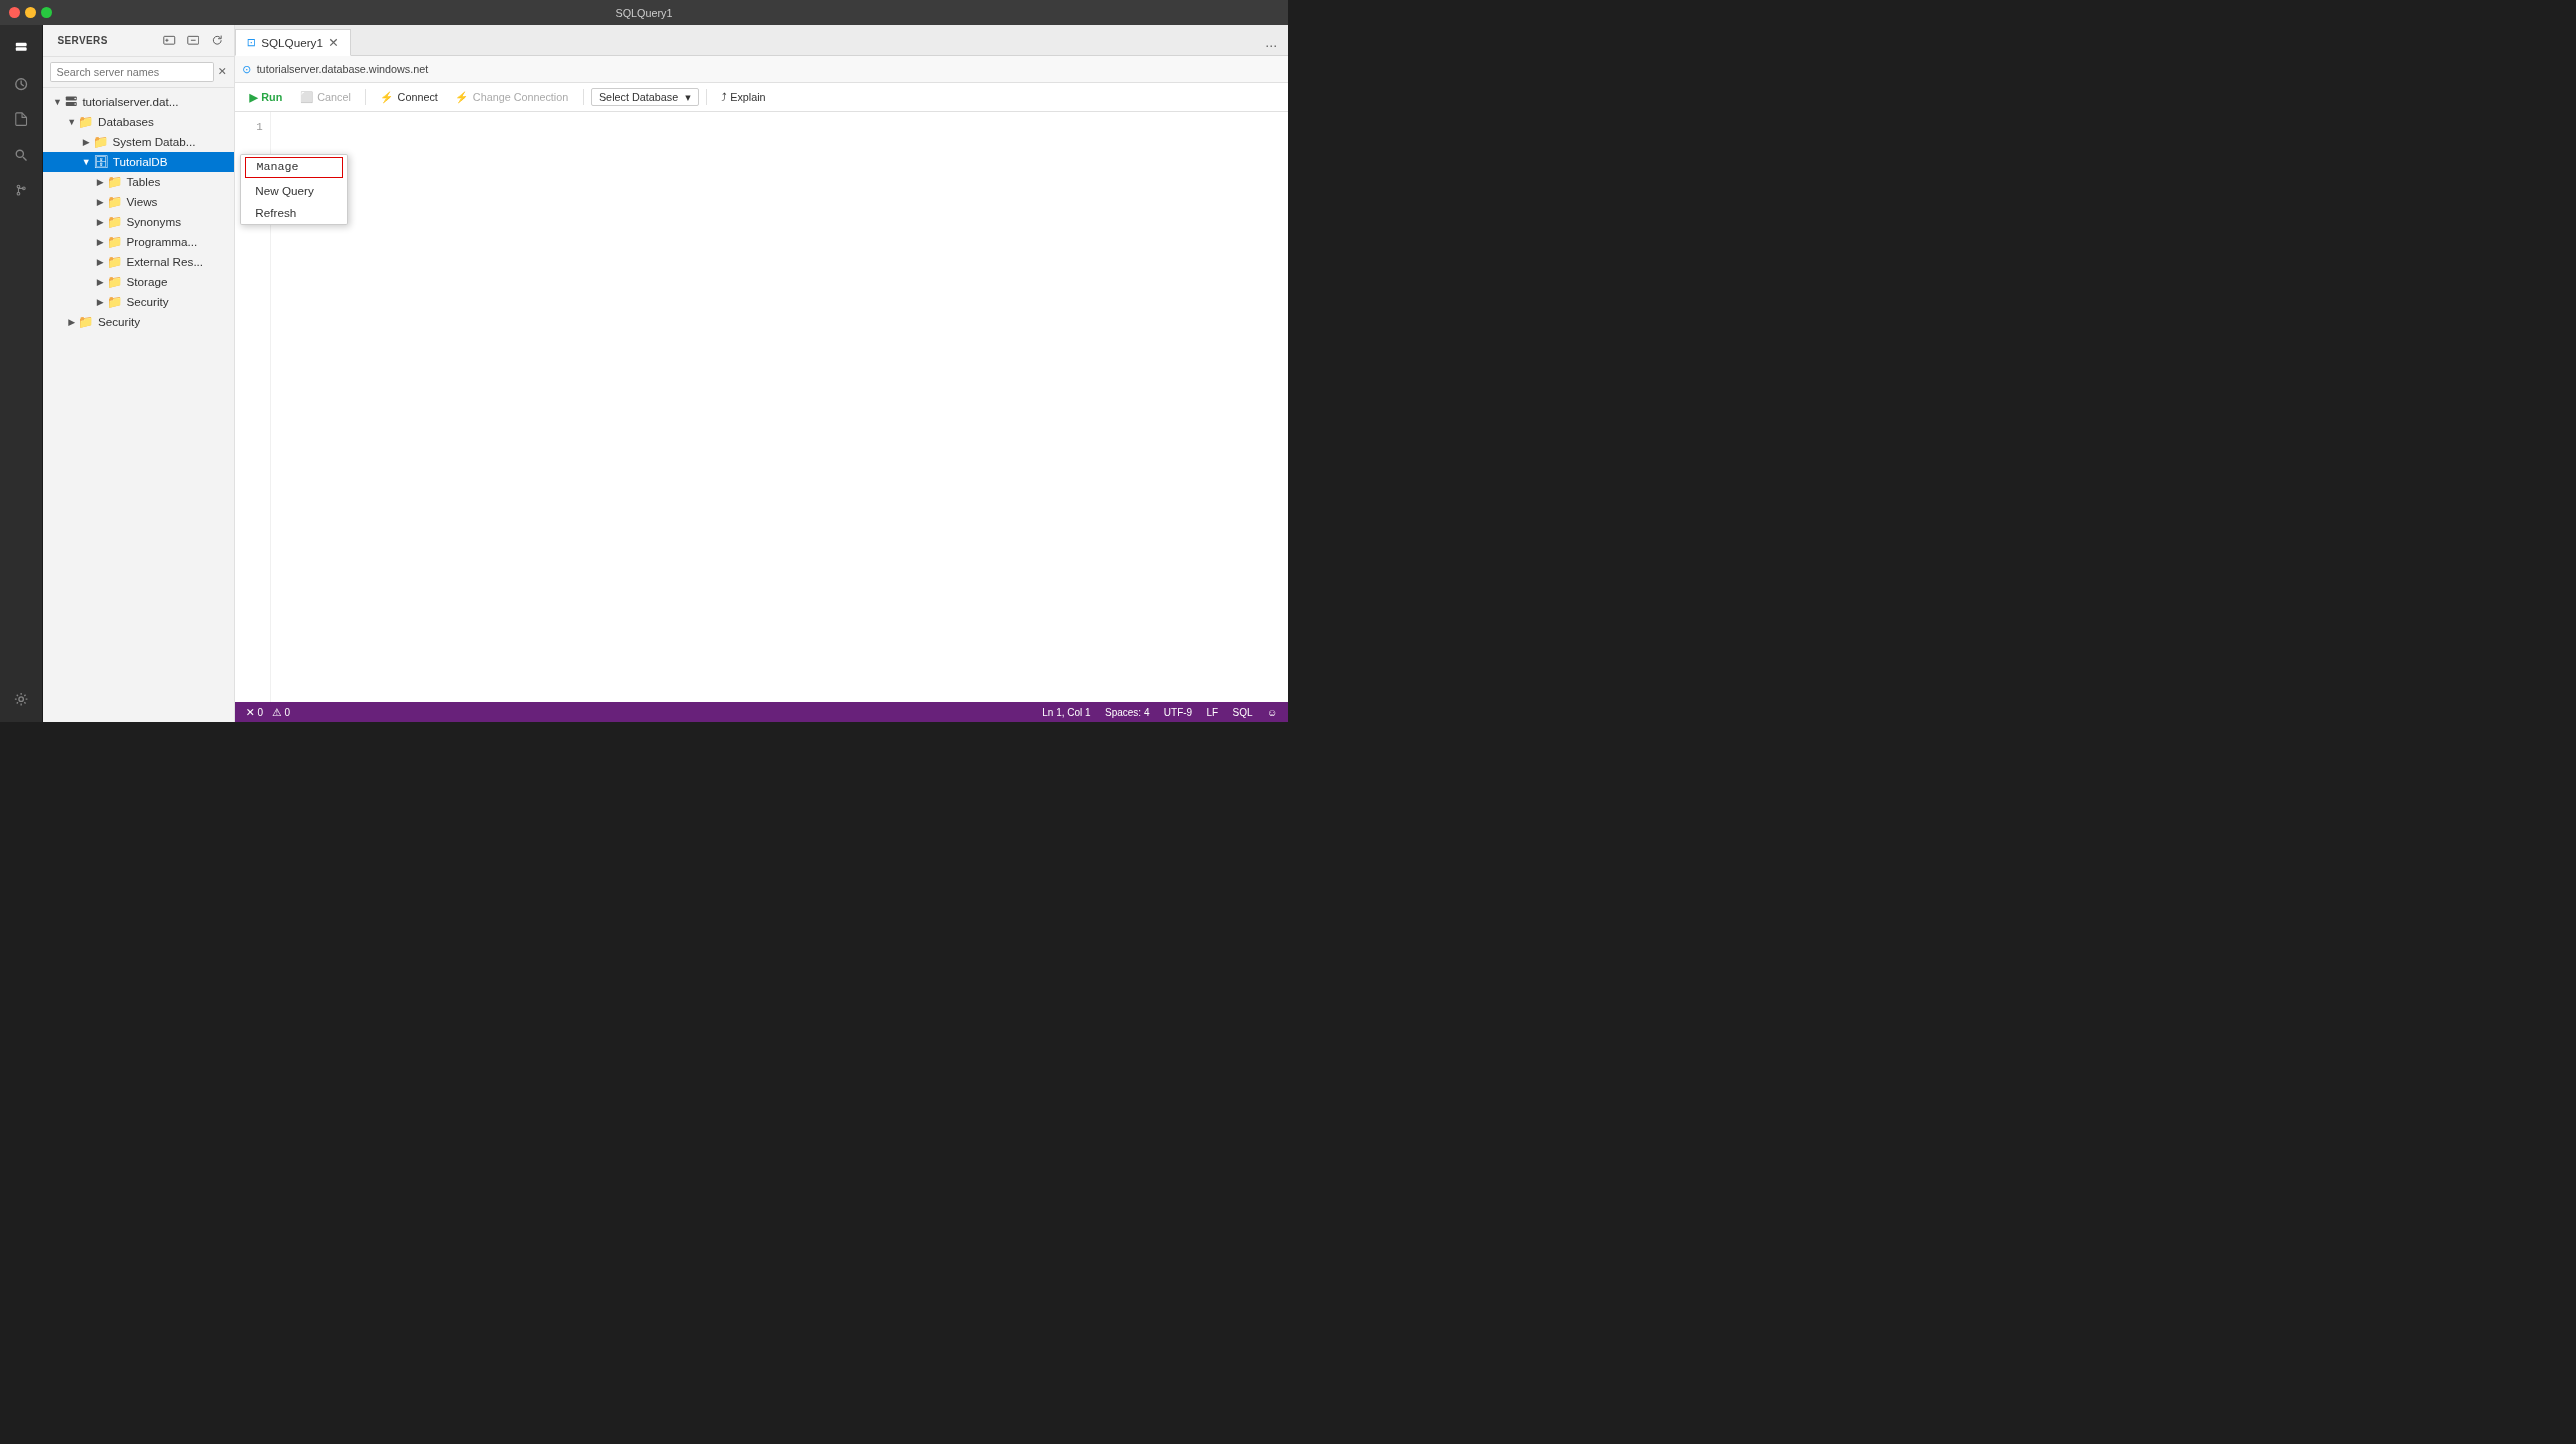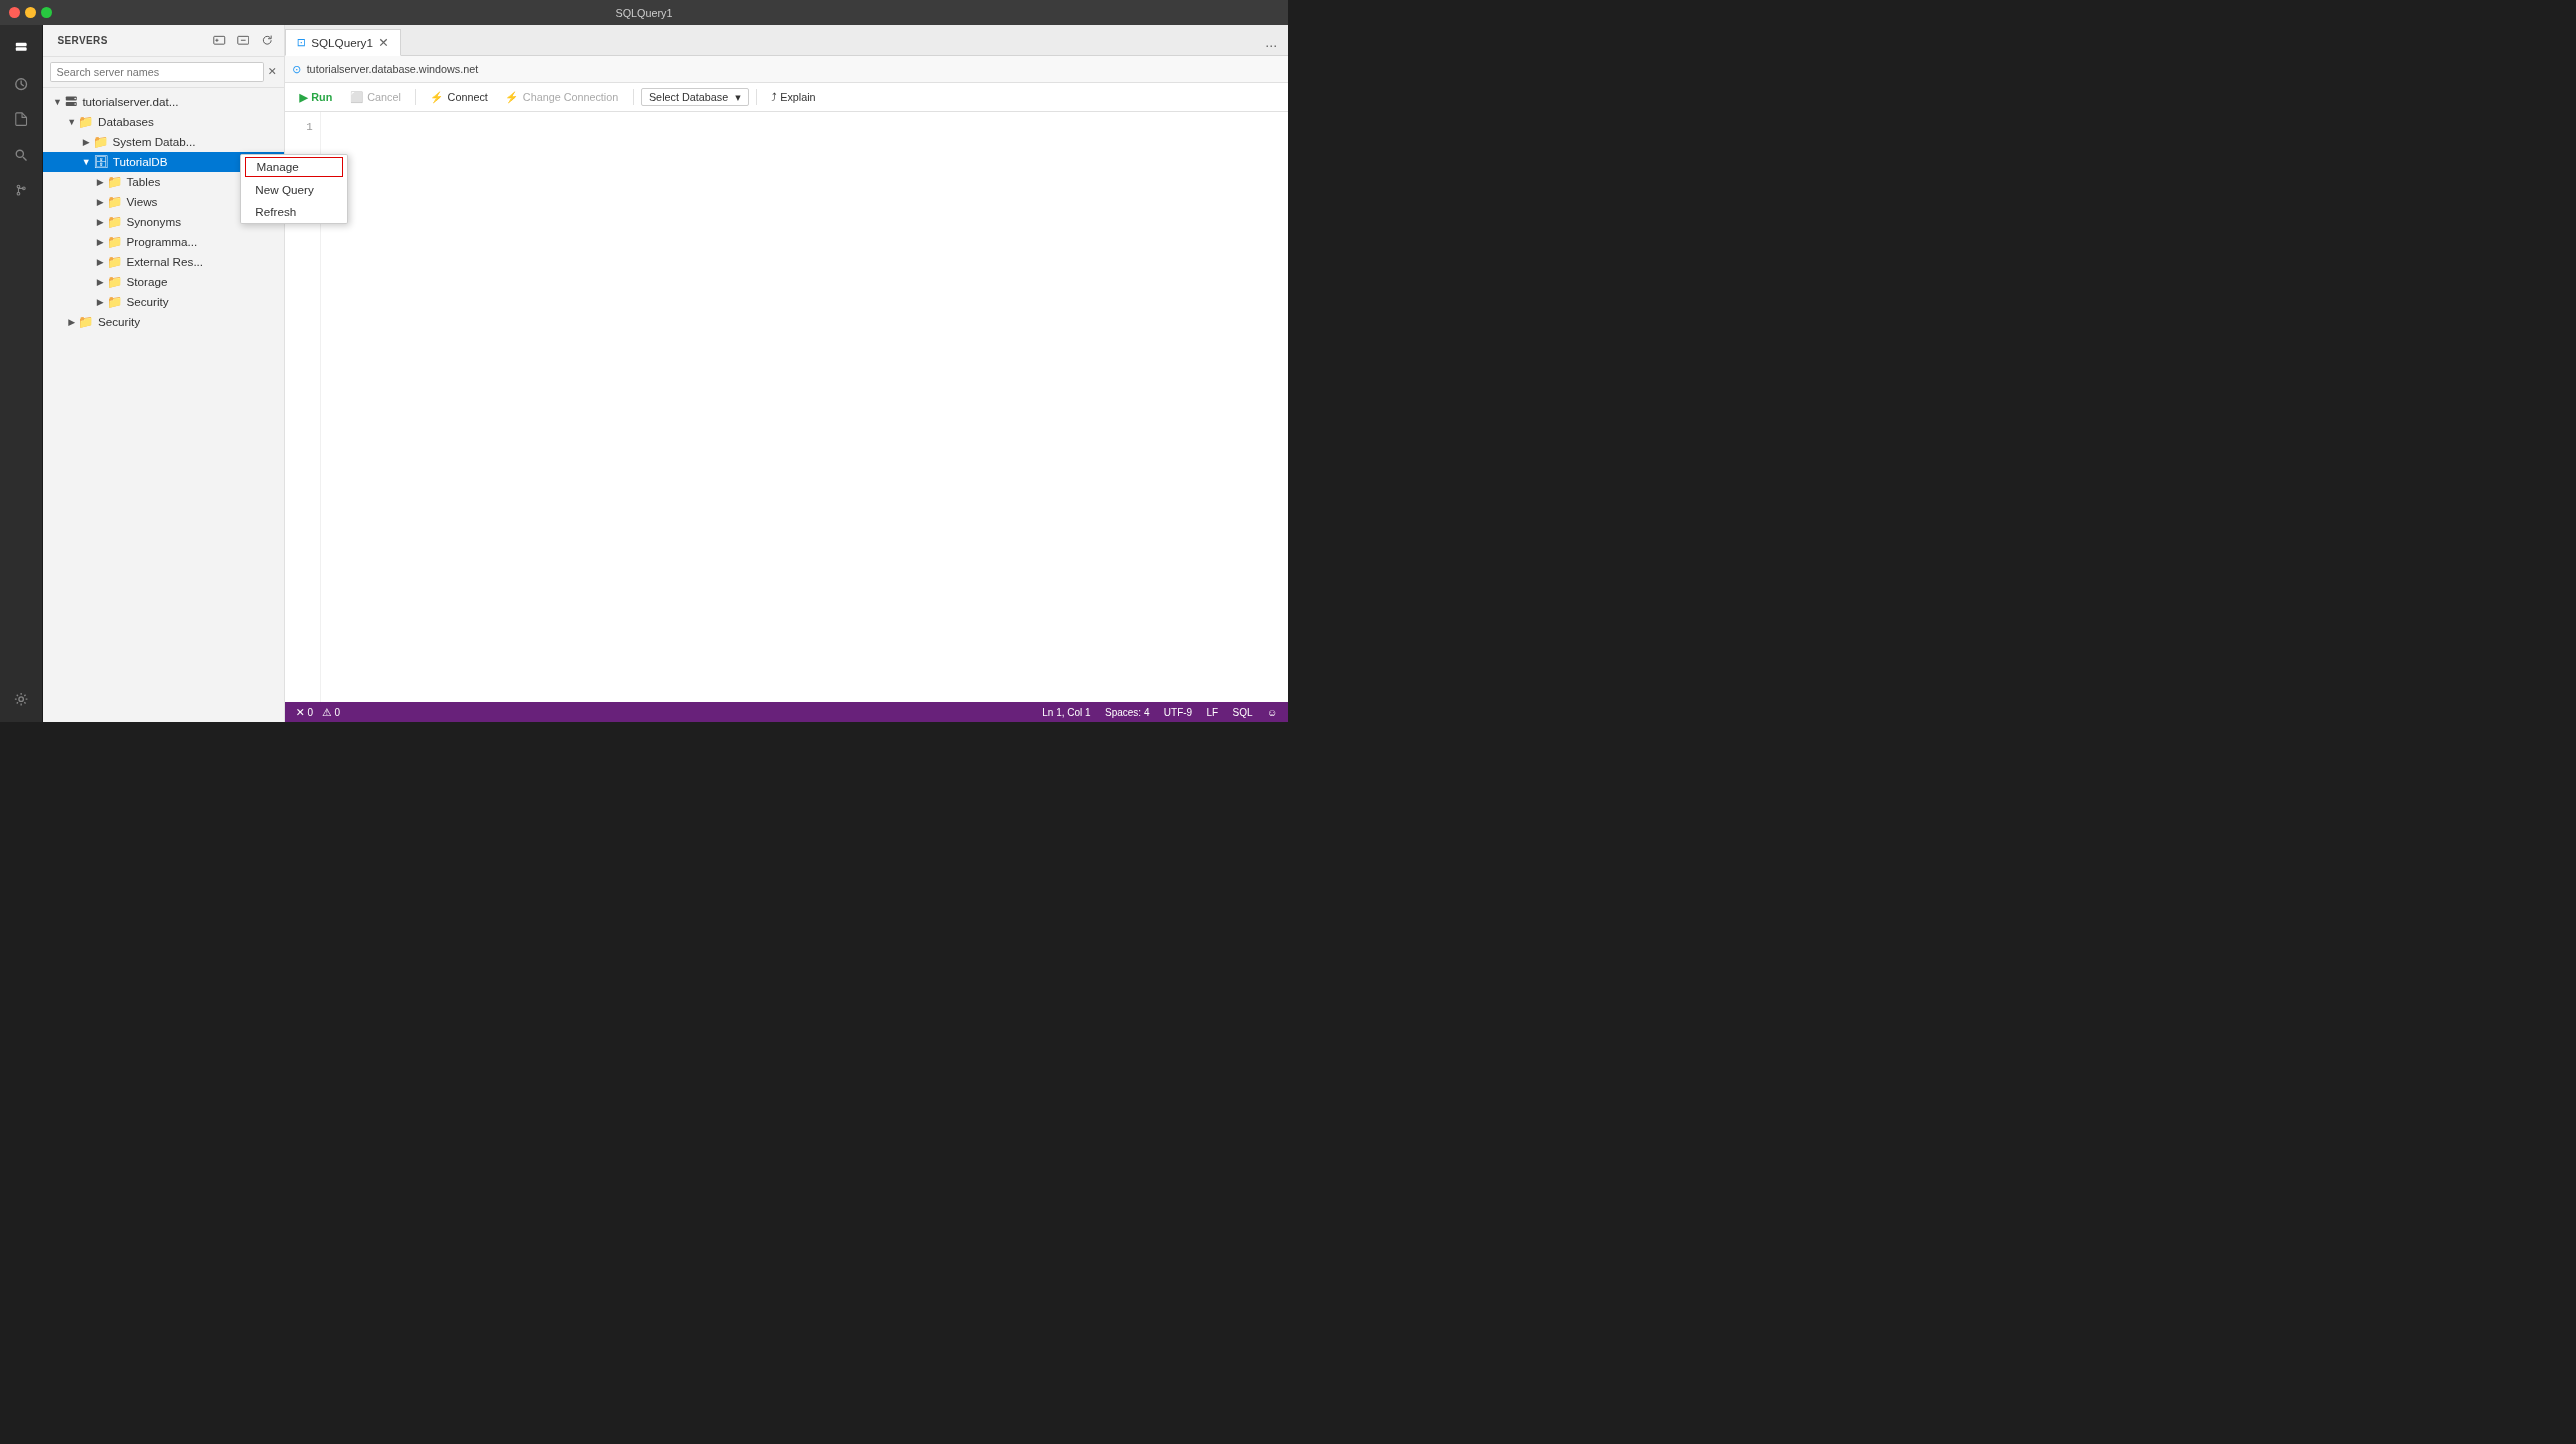--- a/index.html
+++ b/index.html
@@ -71,21 +71,21 @@
       border-radius: 3.6px;
     }
     .activity-icon.active { color: #ffffff; }
     .activity-bar-bottom {
       margin-top: auto;
       margin-bottom: 7.2px;
     }
 
     
     .sidebar {
-      width: 242px;
+      width: 192px;
       background: #f3f3f3;
       display: flex;
       flex-direction: column;
       border-right: 0.9px solid #e0e0e0;
     }
     .sidebar-header {
       padding: 5.4px 7.2px;
       background: #f3f3f3;
       border-bottom: 0.9px solid #e0e0e0;
       display: flex;
@@ -390,20 +390,21 @@
     .context-menu-item {
       padding: 4.5px 14.3px;
       font-size: 11.7px;
       color: #333;
       cursor: pointer;
     }
     .context-menu-item.highlighted {
       border: 0.9px solid #d00;
       margin: 1.8px 3.6px;
       padding: 2.7px 10.8px;
+      font-family: Liberation Mono, monospace;
     }
 
     
     .icon-svg {
       width: 14.3px;
       height: 14.3px;
       fill: currentColor;
     }
   </style>
 </head>

